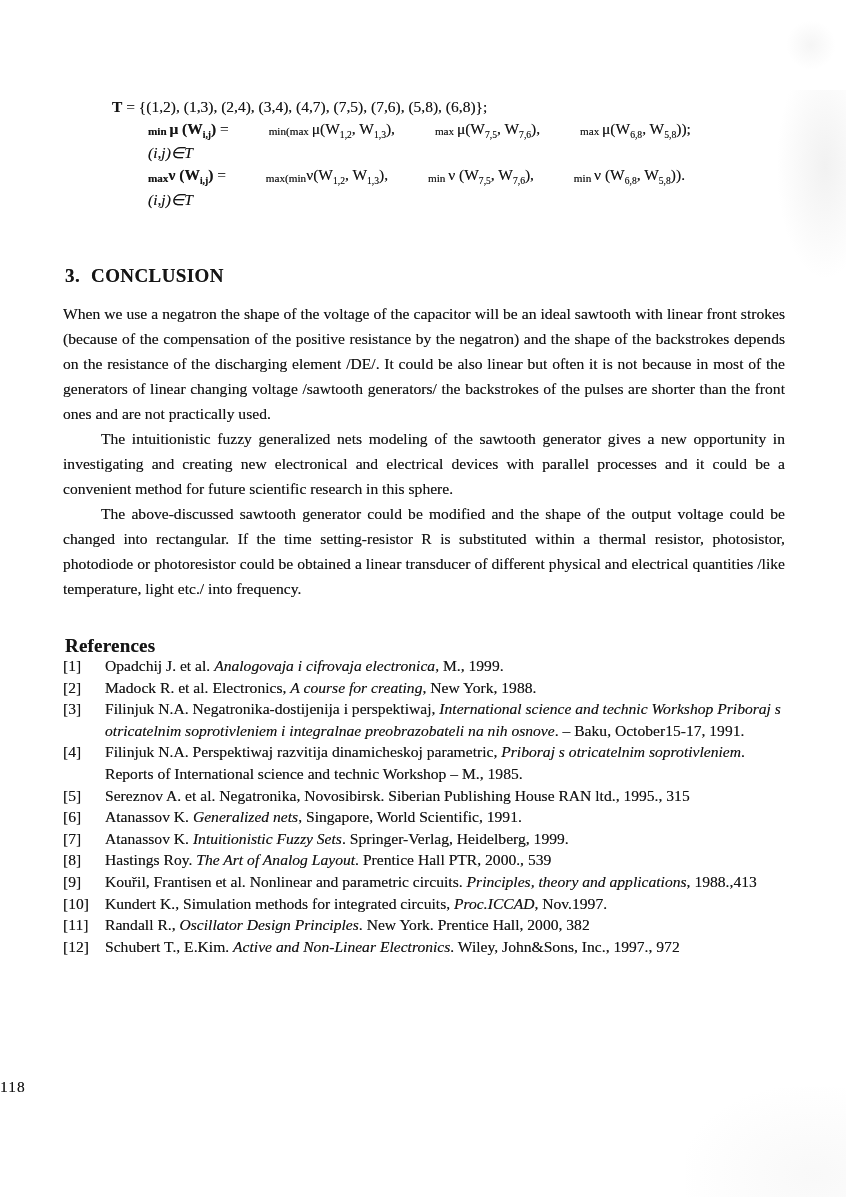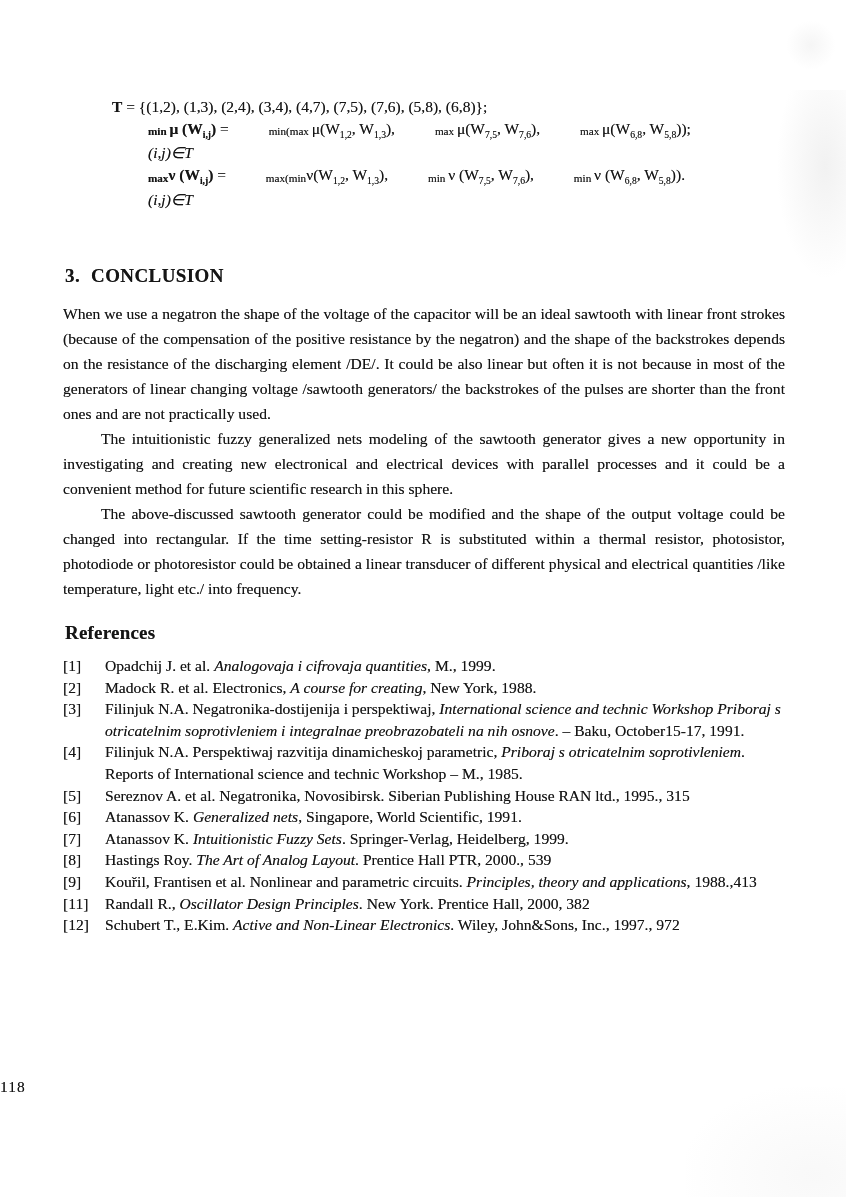--- a/index.html
+++ b/index.html
@@ -46,21 +46,21 @@
 
   .body-text {
     position: absolute; top: 301px; left: 63px; width: 722px;
     font-size: 15.6px; line-height: 25px;
     text-align: justify;
   }
   .body-text p { margin: 0; text-indent: 38px; }
   .body-text p:first-of-type { text-indent: 0; }
 
   
-  .heading-references { top: 614px; letter-spacing: 0.2px; }
+  .heading-references { top: 627px; letter-spacing: 0.2px; }
   .ref-list {
     position: absolute; top: 655px; left: 63px; width: 727px;
     font-size: 15.6px; line-height: 21.6px;
   }
   .ref-item { display: flex; }
   .ref-label { flex: 0 0 42px; }
   .ref-text { flex: 1 1 auto; }
 
   .page-number {
     position: absolute; top: 1078px; left: 0; width: 100%;
@@ -96,21 +96,21 @@
 
       <p>The above-discussed sawtooth generator could be modified and the shape of the output voltage could be changed into rectangular. If the time setting-resistor R is substituted within a thermal resistor, photosistor, photodiode or photoresistor could be obtained a linear transducer of different physical and electrical quantities /like temperature, light etc./ into frequency.</p>
     </div>
 
   <div class="heading heading-references txt">References</div>
 
   <div class="ref-list txt">
 
       <div class="ref-item">
         <span class="ref-label">[1]</span>
-        <span class="ref-text"><span>Opadchij J. et al. </span><span class="it">Analogovaja i cifrovaja quantities</span><span>, M., 1999.</span></span>
+        <span class="ref-text"><span>Opadchij J. et al. </span><span class="it">Analogovaja i cifrovaja electronica</span><span>, M., 1999.</span></span>
       </div>
 
       <div class="ref-item">
         <span class="ref-label">[2]</span>
         <span class="ref-text"><span>Madock R. et al. Electronics, </span><span class="it">A course for creating</span><span>, New York, 1988.</span></span>
       </div>
 
       <div class="ref-item">
         <span class="ref-label">[3]</span>
         <span class="ref-text"><span>Filinjuk N.A. Negatronika-dostijenija i perspektiwaj, </span><span class="it">International science and technic Workshop Priboraj s otricatelnim soprotivleniem i integralnae preobrazobateli na nih osnove</span><span>. – Baku, October15-17, 1991.</span></span>
@@ -139,20 +139,24 @@
       <div class="ref-item">
         <span class="ref-label">[8]</span>
         <span class="ref-text"><span>Hastings Roy. </span><span class="it">The Art of Analog Layout</span><span>. Prentice Hall PTR, 2000., 539</span></span>
       </div>
 
       <div class="ref-item">
         <span class="ref-label">[9]</span>
         <span class="ref-text"><span>Kouřil, Frantisen et al. Nonlinear and parametric circuits. </span><span class="it">Principles, theory and applications</span><span>, 1988.,413</span></span>
       </div>
 
+      <div class="ref-item">
+        <span class="ref-label">[10]</span>
+        <span class="ref-text"><span>Kundert K., Simulation methods for integrated circuits, </span><span class="it">Proc.ICCAD</span><span>, Nov.1997.</span></span>
+      </div>
 
       <div class="ref-item">
         <span class="ref-label">[11]</span>
         <span class="ref-text"><span>Randall R., </span><span class="it">Oscillator Design Principles</span><span>. New York. Prentice Hall, 2000, 382</span></span>
       </div>
 
       <div class="ref-item">
         <span class="ref-label">[12]</span>
         <span class="ref-text"><span>Schubert T., E.Kim. </span><span class="it">Active and Non-Linear Electronics</span><span>. Wiley, John&amp;Sons, Inc., 1997., 972</span></span>
       </div>

